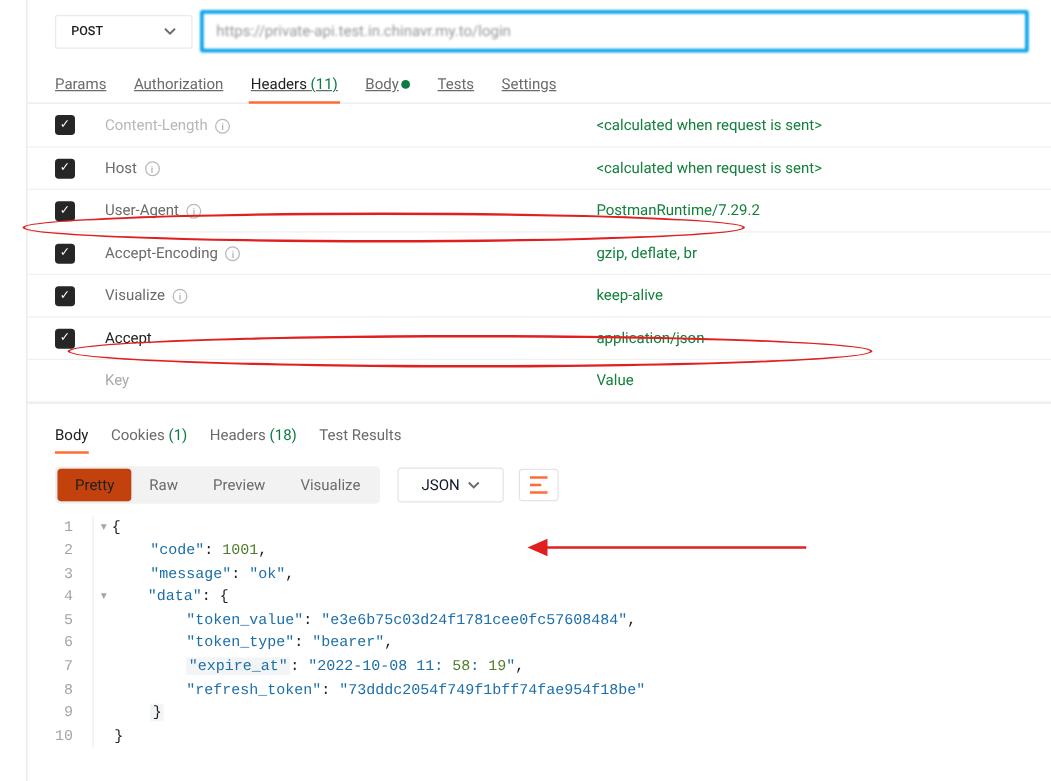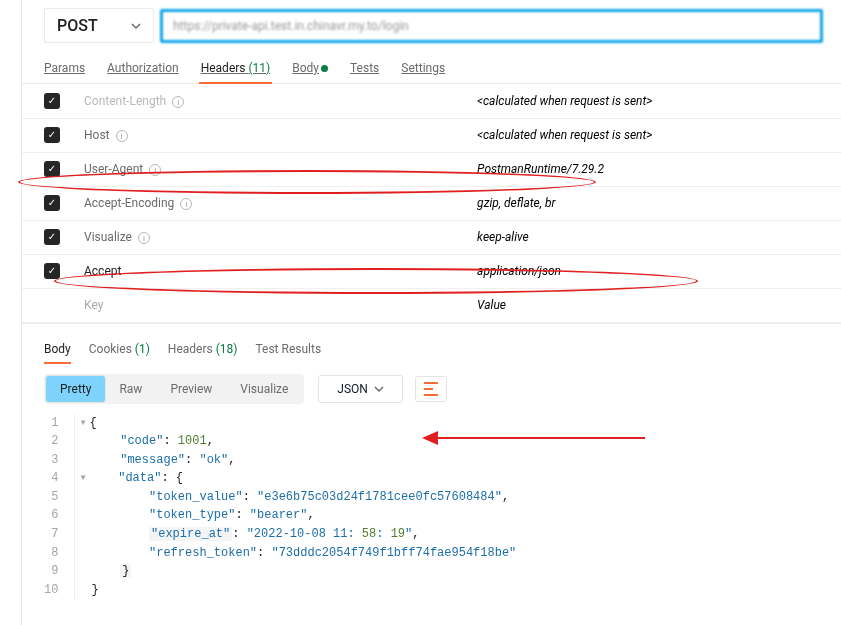--- a/index.html
+++ b/index.html
@@ -36,21 +36,21 @@
     gap: 6px;
   }
   .method-select {
     background: #fff;
     border: 1px solid #eaeaea;
     padding: 7px 12px;
     width: 110px;
     display: flex;
     align-items: center;
     justify-content: space-between;
-    font-size: 16px;
+    font-size: 10px;
     font-weight: 500;
     cursor: pointer;
     border-radius: 2px;
   }
   .chev-down {
     width: 10px; height: 10px;
   }
   .url-input {
     flex: 1;
     border: 3px solid #0ea5e9;
@@ -106,21 +106,21 @@
   .htable td {
     border-bottom: 1px solid #f0f0f0;
     padding: 8px 12px;
     font-size: 12px;
     color: #6b6b6b;
     vertical-align: middle;
     height: 34px;
   }
   .htable td.chk { width: 46px; padding-left: 22px; }
   .htable td.key { width: 48%; }
-  .htable td.val { color: #000000; font-style: italic; }
+  .htable td.val { color: #15803d; }
   .htable .placeholder { color: #aaa; }
   .dimmed td { color: #b8b8b8; }
   .checkbox {
     width: 16px; height: 16px;
     border-radius: 3px;
     background: #262626;
     display: inline-flex;
     align-items: center;
     justify-content: center;
     color: #fff;
@@ -179,21 +179,21 @@
     padding: 2px;
   }
   .view-btn {
     padding: 6px 14px;
     font-size: 12px;
     color: #6b6b6b;
     border-radius: 3px;
     cursor: pointer;
   }
   .view-btn.active {
-    background: #7dd3fc;
+    background: #c2410c;
     color: #212121;
     box-shadow: 0 0 0 1px rgba(0,0,0,0.05);
   }
   .lang-select {
     margin-left: 8px;
     border: 1px solid #e4e4e4;
     padding: 6px 18px;
     border-radius: 3px;
     display: inline-flex;
     align-items: center;

